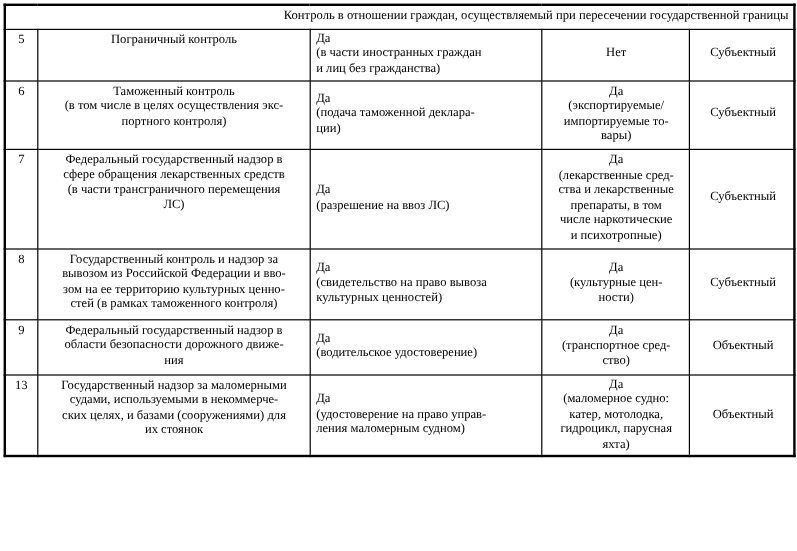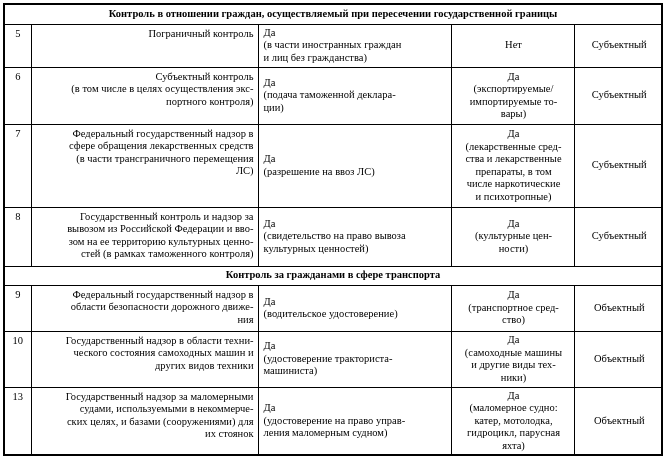--- a/index.html
+++ b/index.html
@@ -27,34 +27,34 @@
     font-size: 10.5px;
     line-height: 12.5px;
   }
   table.control-table td {
     border: 1px solid #000000;
     box-sizing: border-box;
     overflow: hidden;
     white-space: pre-line;
   }
   td.section-header {
-    font-weight: bold;
-    text-align: center;
+    font-weight: normal;
+    text-align: right;
     vertical-align: middle;
     padding: 1px 4px;
     white-space: normal;
   }
   td.c-num {
     text-align: center;
     vertical-align: top;
     padding: 3px 1px 1px 1px;
   }
   td.c-name {
     vertical-align: top;
-    text-align: right;
+    text-align: center;
     padding: 3px 4px 2px 5px;
   }
   td.c-docs {
     vertical-align: middle;
     text-align: left;
     padding: 2px 3px 2px 5px;
   }
   td.c-objects {
     vertical-align: middle;
     text-align: center;
@@ -86,21 +86,21 @@
           <td class="c-num">5</td>
           <td class="c-name">Пограничный контроль</td>
           <td class="c-docs">Да
 (в части иностранных граждан
 и лиц без гражданства)</td>
           <td class="c-objects">Нет</td>
           <td class="c-type">Субъектный</td>
         </tr>
         <tr style="height: 57px;">
           <td class="c-num">6</td>
-          <td class="c-name">Субъектный контроль
+          <td class="c-name">Таможенный контроль
 (в том числе в целях осуществления экс-
 портного контроля)</td>
           <td class="c-docs">Да
 (подача таможенной деклара-
 ции)</td>
           <td class="c-objects">Да
 (экспортируемые/
 импортируемые то-
 вары)</td>
           <td class="c-type">Субъектный</td>
@@ -128,47 +128,30 @@
 зом на ее территорию культурных ценно-
 стей (в рамках таможенного контроля)</td>
           <td class="c-docs">Да
 (свидетельство на право вывоза
 культурных ценностей)</td>
           <td class="c-objects">Да
 (культурные цен-
 ности)</td>
           <td class="c-type">Субъектный</td>
         </tr>
-        <tr style="height: 19px;">
-          <td colspan="5" class="section-header">Контроль за гражданами в сфере транспорта</td>
-        </tr>
         <tr style="height: 46px;">
           <td class="c-num">9</td>
           <td class="c-name">Федеральный государственный надзор в
 области безопасности дорожного движе-
 ния</td>
           <td class="c-docs">Да
 (водительское удостоверение)</td>
           <td class="c-objects">Да
 (транспортное сред-
 ство)</td>
-          <td class="c-type">Объектный</td>
-        </tr>
-        <tr style="height: 56px;">
-          <td class="c-num">10</td>
-          <td class="c-name">Государственный надзор в области техни-
-ческого состояния самоходных машин и
-других видов техники</td>
-          <td class="c-docs">Да
-(удостоверение тракториста-
-машиниста)</td>
-          <td class="c-objects">Да
-(самоходные машины
-и другие виды тех-
-ники)</td>
           <td class="c-type">Объектный</td>
         </tr>
         <tr style="height: 67px;">
           <td class="c-num">13</td>
           <td class="c-name">Государственный надзор за маломерными
 судами, используемыми в некоммерче-
 ских целях, и базами (сооружениями) для
 их стоянок</td>
           <td class="c-docs">Да
 (удостоверение на право управ-

